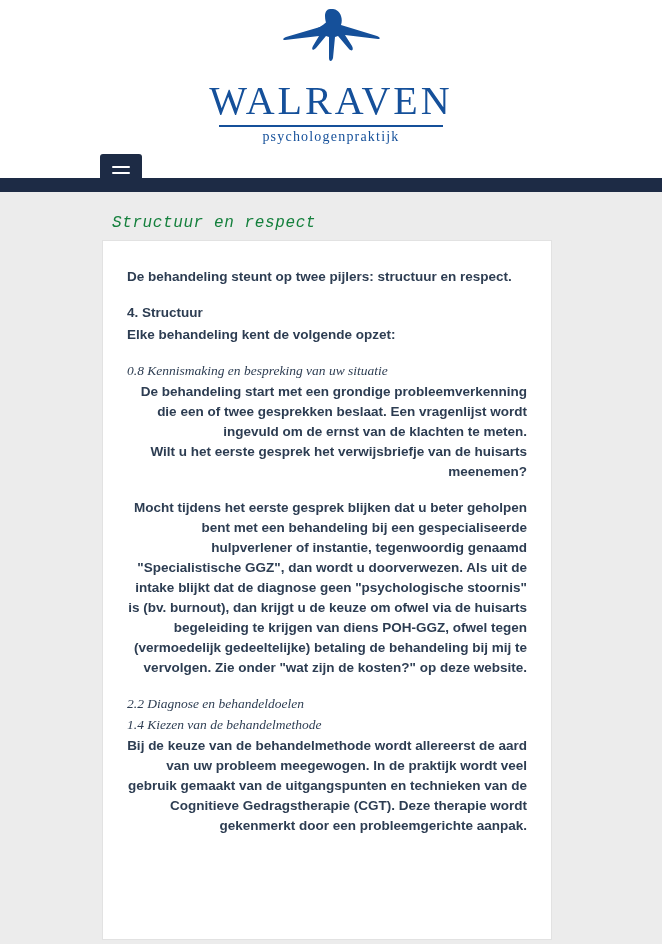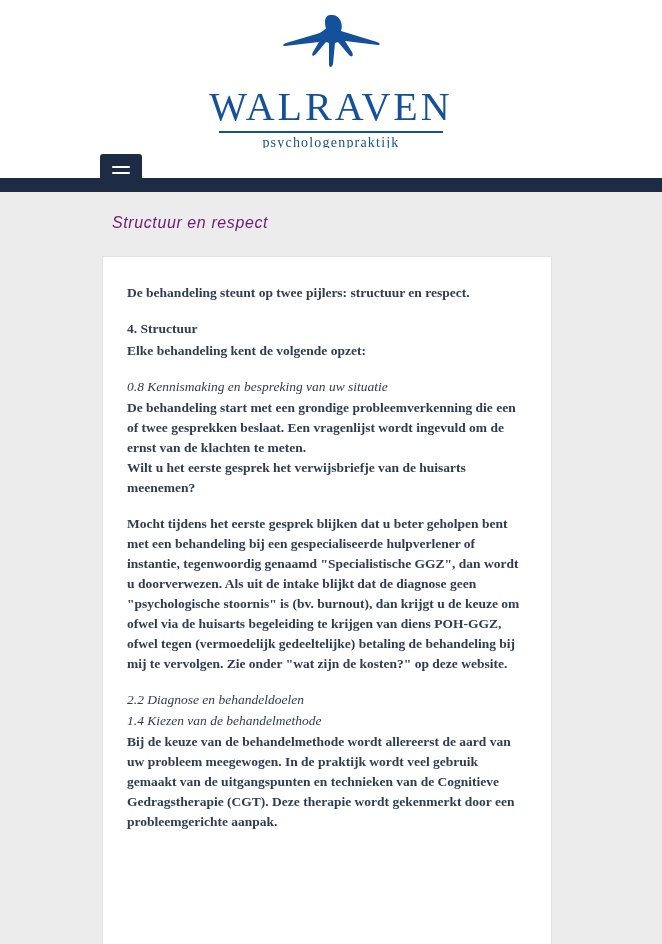--- a/index.html
+++ b/index.html
@@ -23,21 +23,21 @@
   
   .header {
     background: #ffffff;
     height: 148px;
     width: 100%;
     position: relative;
   }
   .logo-wrap {
     position: absolute;
     left: 0; right: 0;
-    top: 12px;
+    top: 6px;
     display: flex;
     flex-direction: column;
     align-items: center;
   }
   .bird {
     width: 150px;
     height: 72px;
     display: block;
   }
   .logo-text {
@@ -103,63 +103,63 @@
   }
   .burger span {
     display: block;
     height: 2px;
     background: #ffffff;
     border-radius: 1px;
   }
 
   
   .breadcrumb {
-    padding: 22px 0 24px 112px;
-    font-family: Liberation Sans, sans-serif;
+    padding: 22px 0 8px 112px;
+    font-family: Liberation Mono, monospace;
     font-style: italic;
     font-size: 16px;
-    color: #701a75;
+    color: #15803d;
     letter-spacing: 0.6px;
   }
 
   
   .card {
     margin: 0 110px 0 102px;
     background: #ffffff;
     border: 1px solid #e2e2e2;
     padding: 26px 24px 20px 24px;
     min-height: 700px;
   }
   .card p {
     margin: 0;
     color: #2d3d52;
     font-size: 13.5px;
     line-height: 20px;
     font-weight: bold;
-    font-family: Liberation Serif, serif;
   }
   .lead {
     margin-bottom: 16px !important;
   }
   .sec-num {
     margin-bottom: 2px !important;
   }
   .sec-intro {
     margin-bottom: 16px !important;
   }
   .sub-head {
     font-family: "Liberation Serif", serif;
     font-style: italic;
     font-weight: normal !important;
     font-size: 14px;
     color: #4a5a6e;
     margin-bottom: 1px !important;
   }
   .body-block {
     margin-bottom: 16px !important;
+    text-align: right;
   }
 </style>
 </head>
 <body>
 
 <div id="page">
 
   <div class="header">
     <div class="logo-wrap">
       <svg class="bird" viewBox="0 0 150 72">

